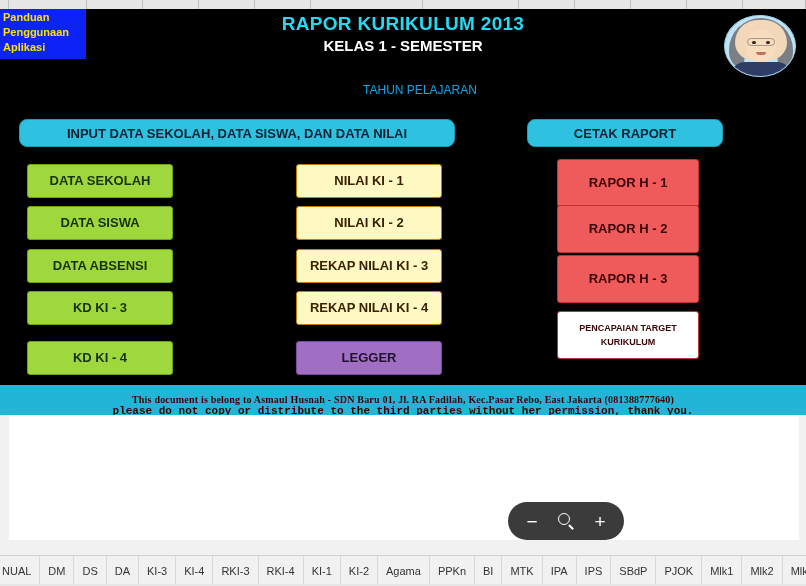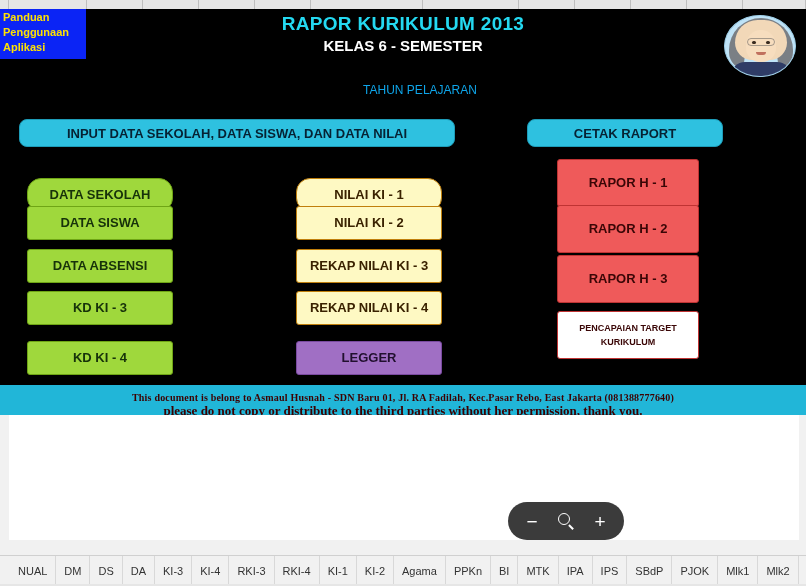--- a/index.html
+++ b/index.html
@@ -142,41 +142,41 @@
     font-size: 9px;
   }
 
   
   .c1 { left: 27px; width: 146px; height: 34px; }
   
   .c2 { left: 296px; width: 146px; height: 34px; }
   
   .c3 { left: 557px; width: 142px; height: 48px; }
 
-  .r1 { top: 169px; border-radius: 14px; }
+  .r1 { top: 155px; }
   .r2 { top: 197px; }
   .r3 { top: 240px; }
   .r4 { top: 282px; }
   .r5 { top: 332px; }
 
   
   .footer {
     position: absolute; top: 376px; left: 0; width: 806px; height: 40px;
     background: #21b6d8;
     display: flex; flex-direction: column;
     align-items: center; justify-content: center;
     color: #3d0000; text-align: center;
   }
   .footer .l1 {
     font-family: "Liberation Serif", serif;
     font-size: 10px; font-weight: bold; letter-spacing: .2px;
   }
   .footer .l2 {
-    font-family: Liberation Serif, serif;
-    font-size: 13px; font-weight: bold;
+    font-family: Liberation Mono, monospace;
+    font-size: 11px; font-weight: bold;
   }
 
   
   .page-below {
     position: absolute; top: 415px; left: 0; width: 806px; height: 140px;
     background: #f1f1f1;
   }
   .page-below .whitearea {
     position: absolute; top: 0; left: 9px; width: 790px; height: 125px;
     background: #ffffff;
@@ -219,21 +219,21 @@
   .tab {
     display: flex; align-items: center; justify-content: center;
     padding: 0 8px;
     font-size: 11px;
     color: #333333;
     background: #f1f1f1;
     border-right: 1px solid #d8d8d8;
     white-space: nowrap;
     cursor: pointer;
   }
-  .tab.first { padding-left: 18px; }
+  .tab.first { padding-left: 2px; }
 
   
   .bottom-edge {
     position: absolute; top: 584px; left: 0; width: 806px; height: 2px;
     background: #e6e6e6;
   }
 </style>
 </head>
 <body>
 
@@ -264,21 +264,21 @@
     <div class="hair"></div>
     <div class="face"></div>
     <div class="glasses"></div>
     <div class="eye l"></div>
     <div class="eye r"></div>
     <div class="mouth"></div>
     <div class="body"></div>
   </div>
 
   <div class="title1">RAPOR KURIKULUM 2013</div>
-  <div class="title2">KELAS 6 - SEMESTER</div>
+  <div class="title2">KELAS 1 - SEMESTER</div>
   <div class="title3">TAHUN PELAJARAN</div>
 
   <div class="hdr hdr-left">INPUT DATA SEKOLAH, DATA SISWA, DAN DATA NILAI</div>
   <div class="hdr hdr-right">CETAK RAPORT</div>
 
   <div class="btn green c1 r1">DATA SEKOLAH</div>
   <div class="btn green c1 r3">DATA ABSENSI</div>
   <div class="btn green c1 r2">DATA SISWA</div>
   <div class="btn green c1 r4">KD KI - 3</div>
   <div class="btn green c1 r5">KD KI - 4</div>

